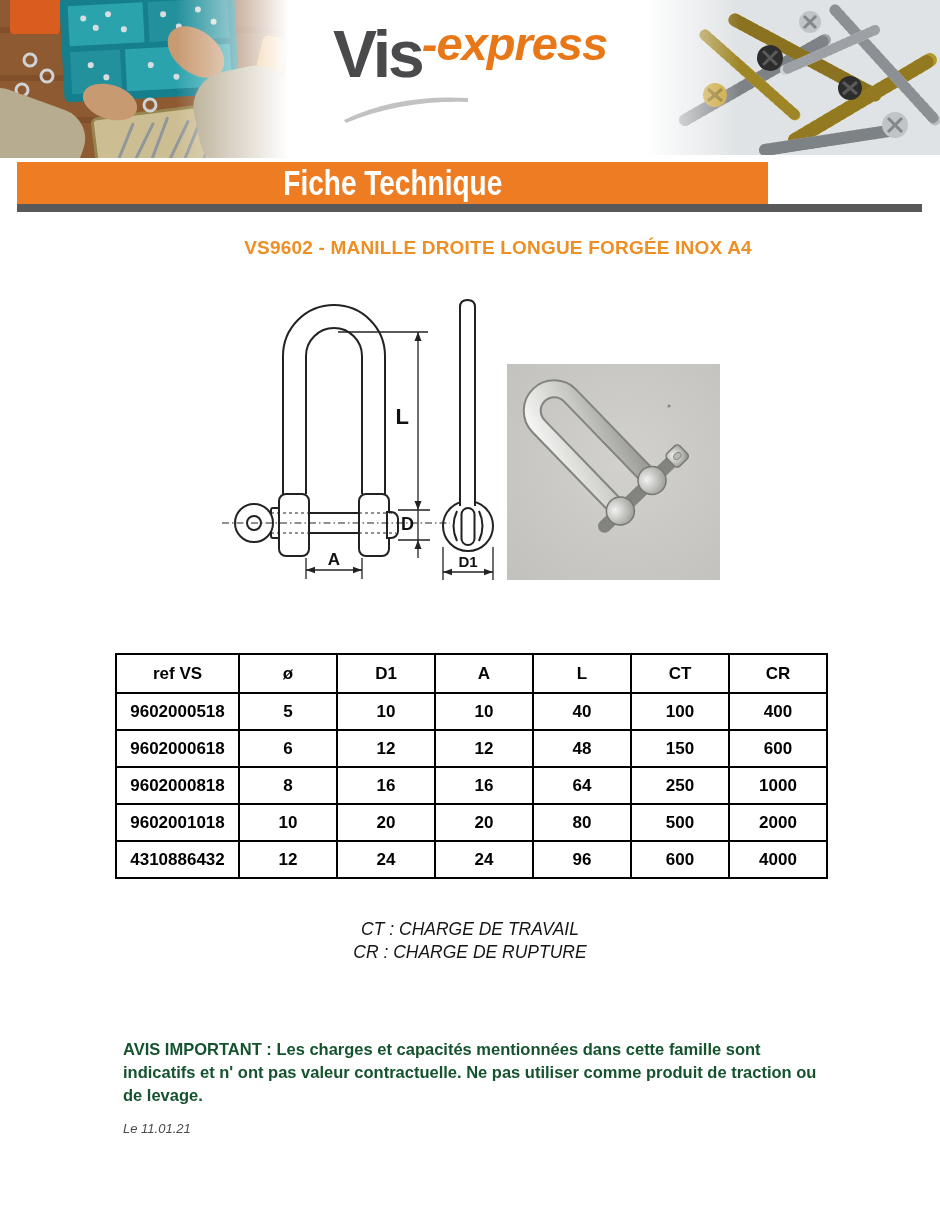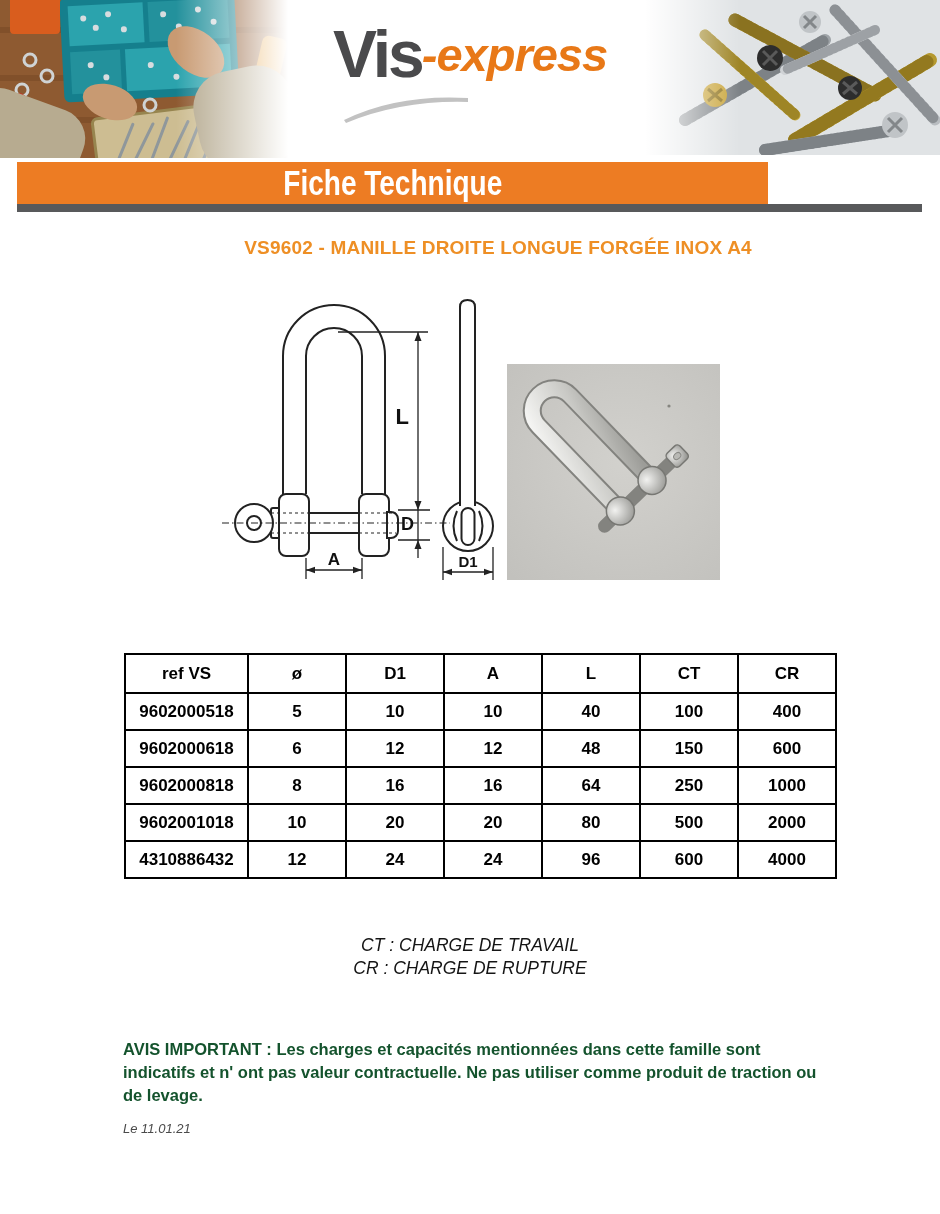--- a/index.html
+++ b/index.html
@@ -3,47 +3,47 @@
 <meta charset="utf-8">
 <style>
   html,body{margin:0;padding:0;background:#fff;}
   .page{position:relative;width:940px;height:1214px;background:#fff;overflow:hidden;
         font-family:"Liberation Sans",sans-serif;}
 
   
   .photo-left{position:absolute;left:0;top:0;width:288px;height:158px;}
   .photo-right{position:absolute;left:645px;top:0;width:295px;height:155px;}
   .logo{position:absolute;left:320px;top:16px;width:300px;height:110px;}
-  .logo-line{display:flex;align-items:center;justify-content:center;}
+  .logo-line{display:flex;align-items:flex-start;justify-content:center;}
   .logo-vis{font-size:66px;font-weight:bold;color:#4a4a4c;letter-spacing:-3px;}
   .logo-express{font-size:47px;font-weight:bold;font-style:italic;color:#e87817;letter-spacing:-1px;}
   .logo-swoosh{position:absolute;left:22px;top:72px;width:130px;height:36px;}
 
   .banner{position:absolute;left:17px;top:162px;width:751px;height:42px;background:#ed7c23;
           display:flex;align-items:center;justify-content:center;}
   .banner-text{color:#ffffff;font-weight:bold;font-size:35px;transform:scaleX(.8);letter-spacing:0;}
   .banner-stripe{position:absolute;left:17px;top:204px;width:905px;height:8px;background:#58595b;}
 
   .product-title{position:absolute;left:0;top:237px;width:940px;text-align:center;
                  color:#ee8f25;font-weight:bold;font-size:19px;letter-spacing:.2px;margin-left:28px;}
 
   
   .tech-drawing{position:absolute;left:213px;top:292px;}
   .tech-drawing text{font-family:"Liberation Sans",sans-serif;font-weight:bold;fill:#111;}
   .product-photo{position:absolute;left:507px;top:364px;width:213px;height:216px;}
 
   
-  .spec-table{position:absolute;left:124px;top:653px;border-collapse:collapse;}
+  .spec-table{position:absolute;left:115px;top:653px;border-collapse:collapse;}
   .spec-table th,.spec-table td{border:2px solid #000;font-weight:bold;font-size:17px;
       text-align:center;color:#000;padding:0;}
   .spec-table th{height:37px;}
   .spec-table td{height:35px;}
 
   .legend{position:absolute;left:0;top:918px;width:940px;text-align:center;
-          font-style:italic;font-size:17.5px;line-height:23px;color:#151515;margin-top:16px;}
+          font-style:italic;font-size:17.5px;line-height:23px;color:#151515;}
 
   .disclaimer{position:absolute;left:123px;top:1038px;width:706px;font-size:16.5px;
               font-weight:bold;color:#14532d;line-height:23px;}
   .date-note{position:absolute;left:123px;top:1121px;font-size:13px;font-style:italic;color:#4a4a4a;}
 </style>
 </head>
 <body>
 
 <div class="page">
 

